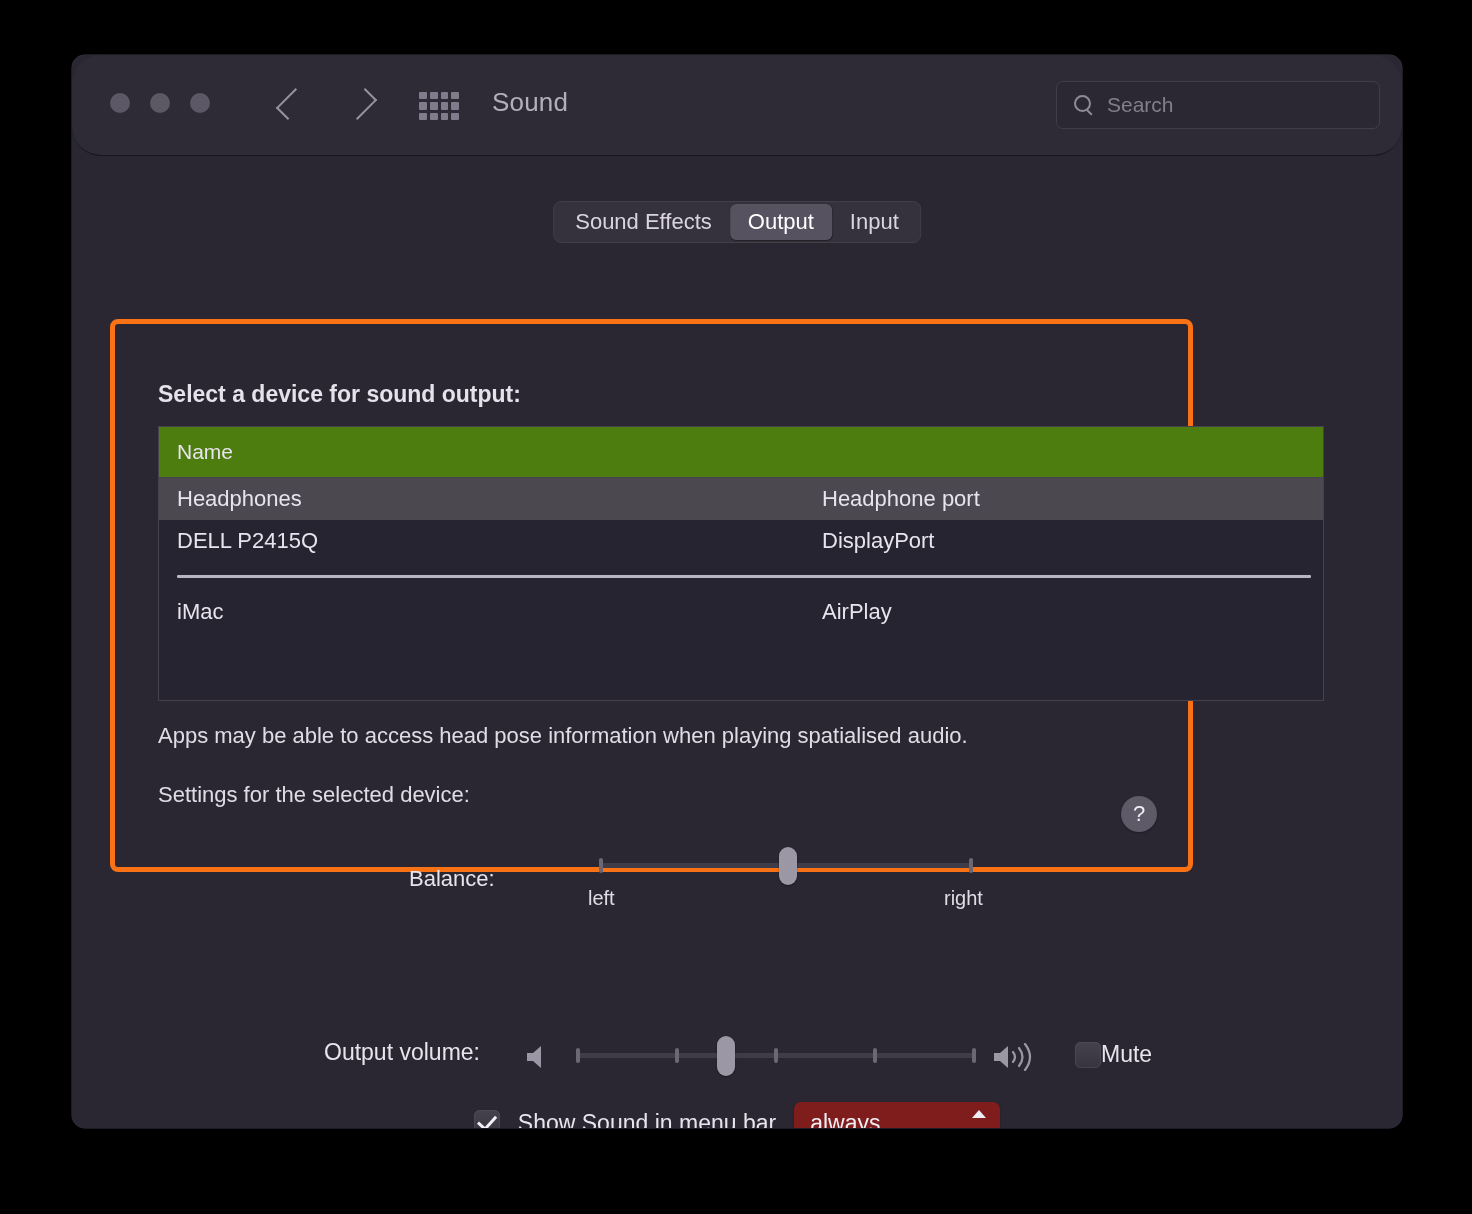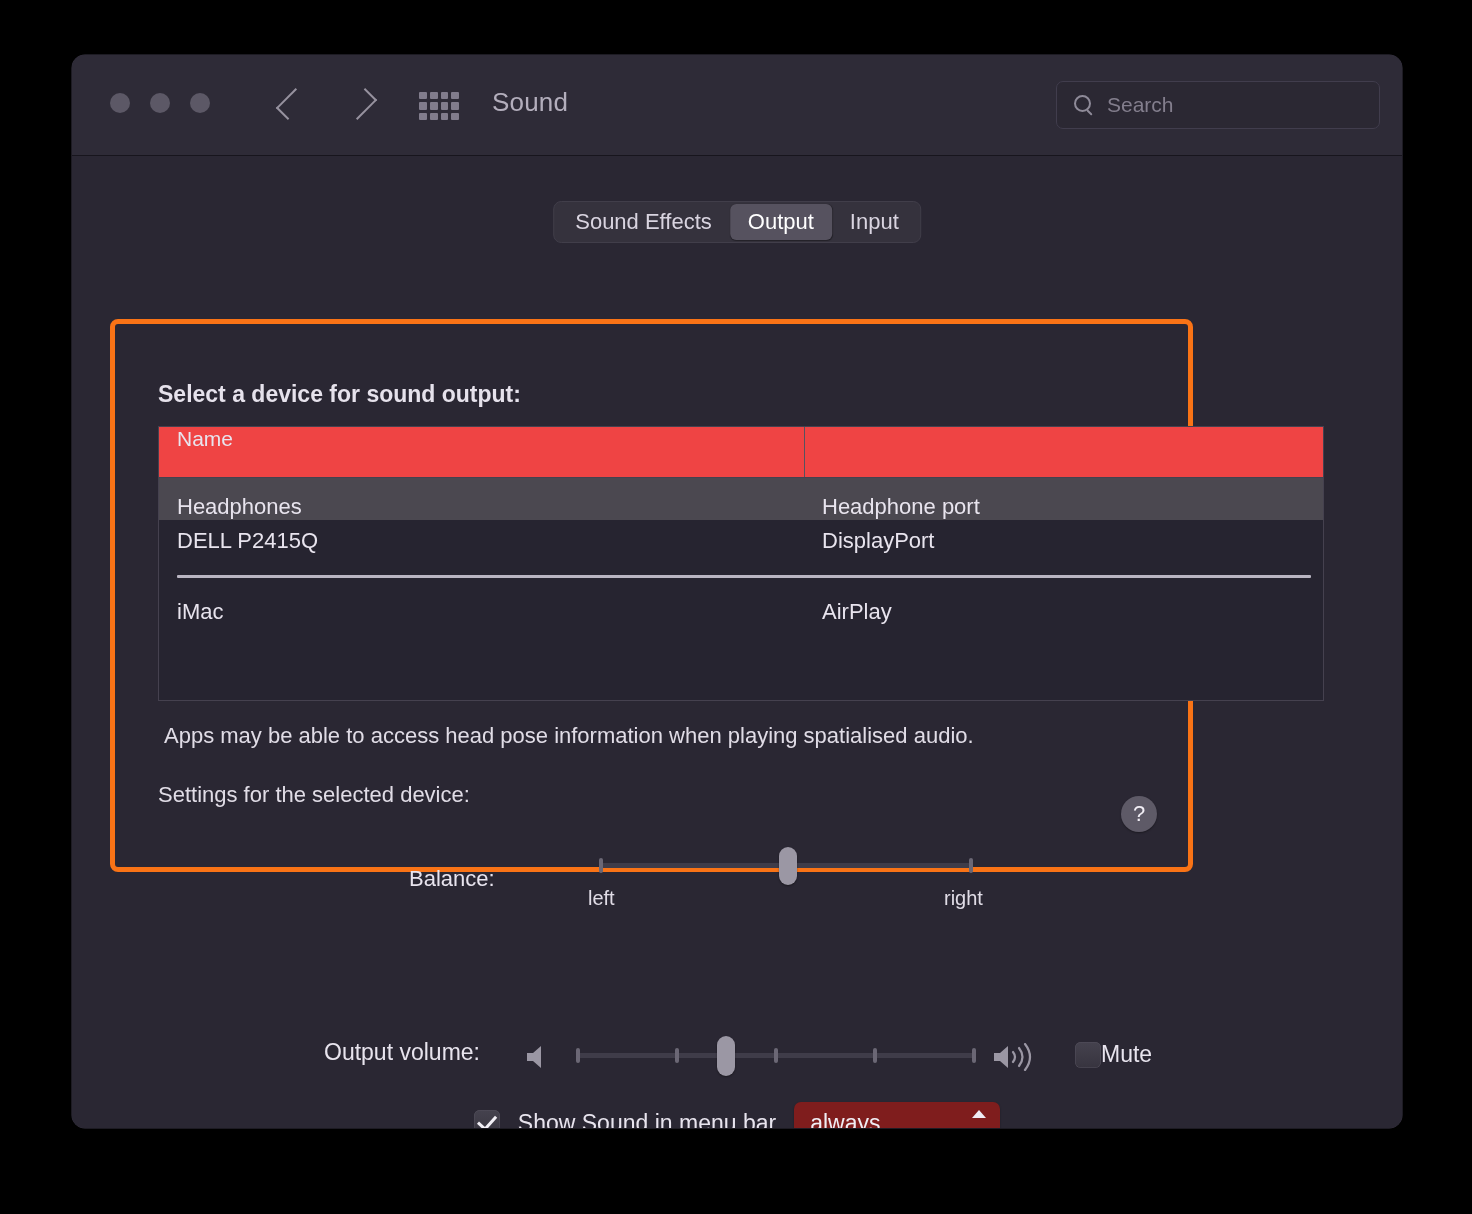--- a/index.html
+++ b/index.html
@@ -25,20 +25,21 @@
     overflow: hidden;
     box-shadow: 0 0 0 0.5px #3b3746;
   }
 
   
   .titlebar {
     position: relative;
     height: 100px;
     background: #2e2b37;
     border-bottom: 1px solid #17151d;
+    border-radius: 29px;
   }
   .traffic {
     position: absolute;
     left: 38px;
     top: 38px;
     display: flex;
     gap: 20px;
   }
   .light {
     width: 20px;
@@ -211,40 +212,41 @@
     top: 102px;
     width: 1166px;
     height: 275px;
     background: #262430;
     border: 1px solid #45414f;
     box-sizing: border-box;
     overflow: hidden;
   }
   .thead {
     height: 50px;
-    background: #ef4444;
+    background: #4d7c0f;
     border-bottom: 1px solid #45414f;
     display: flex;
+    align-items: center;
     position: relative;
   }
   .th {
     font-size: 21px;
     color: #e8e4ee;
     padding-left: 18px;
     box-sizing: border-box;
   }
   .th-name { width: 645px; }
   .th-type { width: 457px; border-left: 1px solid #56525f; }
   .th-end  { flex: 1; border-left: 1px solid #56525f; }
   .trow {
     height: 42px;
     display: flex;
     align-items: center;
   }
-  .trow.selected { background: #4b4850; align-items: flex-end; }
+  .trow.selected { background: #4b4850; }
   .td {
     font-size: 22px;
     color: #e8e4ee;
     padding-left: 18px;
     box-sizing: border-box;
   }
   .td-name { width: 645px; }
   .td-type { width: 457px; }
   .grp-sep {
     height: 3px;
@@ -252,21 +254,20 @@
     margin: 13px 12px 13px 18px;
     border-radius: 1px;
   }
 
   .note {
     position: absolute;
     left: 43px;
     top: 399px;
     font-size: 22px;
     color: #e0dce6;
-    margin-left: 6px;
   }
   .settings-label {
     position: absolute;
     left: 43px;
     top: 458px;
     font-size: 22px;
     color: #e0dce6;
   }
 
   

